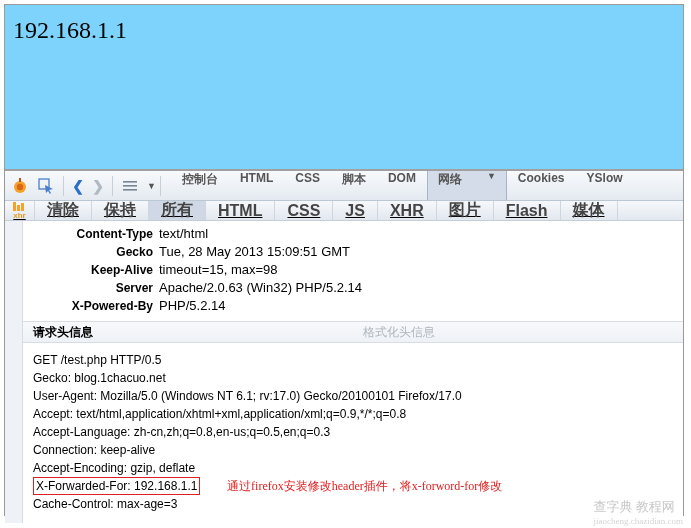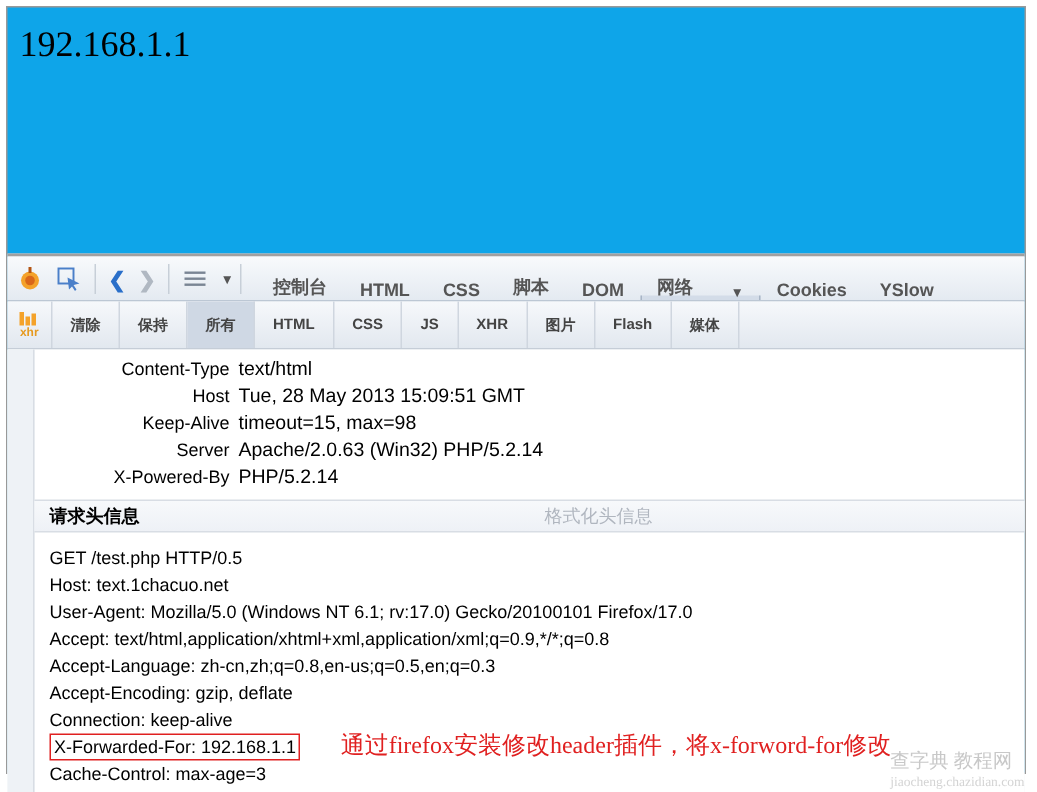--- a/index.html
+++ b/index.html
@@ -11,21 +11,21 @@
     height: 528px;
     position: relative;
     overflow: hidden;
   }
   .outer-border {
     border: 1px solid #999;
     width: 680px;
     height: 512px;
     margin: 4px;
     position: relative;
-    background: #0ea5e9;
+    background: #7dd3fc;
   }
   .page-area {
     padding: 12px 8px;
     height: 164px;
   }
   .big-ip {
     font-family: "Times New Roman", serif;
     font-size: 24px;
     color: #000;
   }
@@ -71,66 +71,66 @@
   .nav-right { color: #b0b8c2; }
   .top-tabs {
     display: flex;
     align-items: stretch;
     margin-left: 6px;
     height: 100%;
   }
   .top-tab {
     padding: 0 10px;
     display: flex;
-    align-items: flex-end;
+    align-items: flex-start;
     color: #555;
     font-weight: bold;
     font-size: 12px;
     border-left: 1px solid transparent;
     border-right: 1px solid transparent;
-    margin-top: 26px;
   }
   .top-tab.active {
     background: #d3dce8;
     border-left: 1px solid #a8b5c6;
     border-right: 1px solid #a8b5c6;
     gap: 21px;
   }
   .dd-arrow {
     margin-left: 4px;
     font-size: 9px;
     color: #555;
   }
   .sub-toolbar {
     display: flex;
     align-items: stretch;
-    height: 32px;
+    height: 20px;
     background: linear-gradient(#f6f8fb, #e2e8ef);
     border-bottom: 1px solid #c5cdd7;
+    text-decoration: underline;
   }
   .xhr-icon-box {
     width: 30px;
     display: flex;
     flex-direction: column;
     align-items: center;
     justify-content: center;
     border-right: 1px solid #cfd6df;
     color: #e69a1f;
     font-size: 8px;
     font-weight: bold;
     line-height: 1;
   }
   .sub-btn {
     padding: 0 12px;
     display: flex;
     align-items: center;
     border-right: 1px solid #cfd6df;
     font-weight: bold;
     color: #444;
-    font-size: 10px;
+    font-size: 16px;
   }
   .sub-btn.active {
     background: #cfd8e4;
   }
   .details-pane {
     background: #fff;
     display: flex;
   }
   .left-gutter {
     width: 18px;
@@ -144,21 +144,21 @@
   .header-table {
     padding-bottom: 6px;
   }
   .hrow {
     display: flex;
     line-height: 18px;
   }
   .hlabel {
     width: 136px;
     text-align: right;
-    font-weight: normal;
+    font-weight: bold;
     color: #000;
     padding-right: 6px;
     font-size: 12px;
   }
   .hvalue {
     color: #000;
     font-size: 13px;
   }
   .section-tabs {
     display: flex;
@@ -184,21 +184,21 @@
   }
   .xff-line {
     display: inline-block;
     border: 1px solid #e02020;
     padding: 0 2px;
     line-height: 16px;
   }
   .anno {
     color: #e02020;
     font-family: SimSun, serif;
-    font-size: 16px;
+    font-size: 12px;
   }
   .watermark {
     position: absolute;
     right: 8px;
     bottom: 2px;
     color: #c8c8c8;
     font-size: 13px;
     font-family: SimSun, serif;
     letter-spacing: 0;
   }
@@ -316,21 +316,21 @@
     <div class="details-pane">
       <div class="left-gutter"></div>
       <div class="right-content">
 
         <div class="header-table">
           <div class="hrow">
             <div class="hlabel">Content-Type</div>
             <div class="hvalue">text/html</div>
           </div>
           <div class="hrow">
-            <div class="hlabel">Host</div>
+            <div class="hlabel">Gecko</div>
             <div class="hvalue">Tue, 28 May 2013 15:09:51 GMT</div>
           </div>
           <div class="hrow">
             <div class="hlabel">Keep-Alive</div>
             <div class="hvalue">timeout=15, max=98</div>
           </div>
           <div class="hrow">
             <div class="hlabel">Server</div>
             <div class="hvalue">Apache/2.0.63 (Win32) PHP/5.2.14</div>
           </div>
@@ -344,26 +344,26 @@
           <div class="stab">
               <span>请求头信息</span>
             </div>
           <div class="stab inactive">
               <span>格式化头信息</span>
             </div>
         </div>
 
         <div class="req-raw">
           <div>GET /test.php HTTP/0.5</div>
-          <div>Host: text.1chacuo.net</div>
+          <div>Gecko: blog.1chacuo.net</div>
           <div>User-Agent: Mozilla/5.0 (Windows NT 6.1; rv:17.0) Gecko/20100101 Firefox/17.0</div>
           <div>Accept: text/html,application/xhtml+xml,application/xml;q=0.9,*/*;q=0.8</div>
           <div>Accept-Language: zh-cn,zh;q=0.8,en-us;q=0.5,en;q=0.3</div>
+          <div>Connection: keep-alive</div>
           <div>Accept-Encoding: gzip, deflate</div>
-          <div>Connection: keep-alive</div>
           <div>
             <span class="xff-line">X-Forwarded-For: 192.168.1.1</span>
             &nbsp;&nbsp;&nbsp;&nbsp;&nbsp;&nbsp;
             <span class="anno">通过firefox安装修改header插件，将x-forword-for修改</span>
           </div>
           <div>Cache-Control: max-age=3</div>
         </div>
 
       </div>
     </div>

